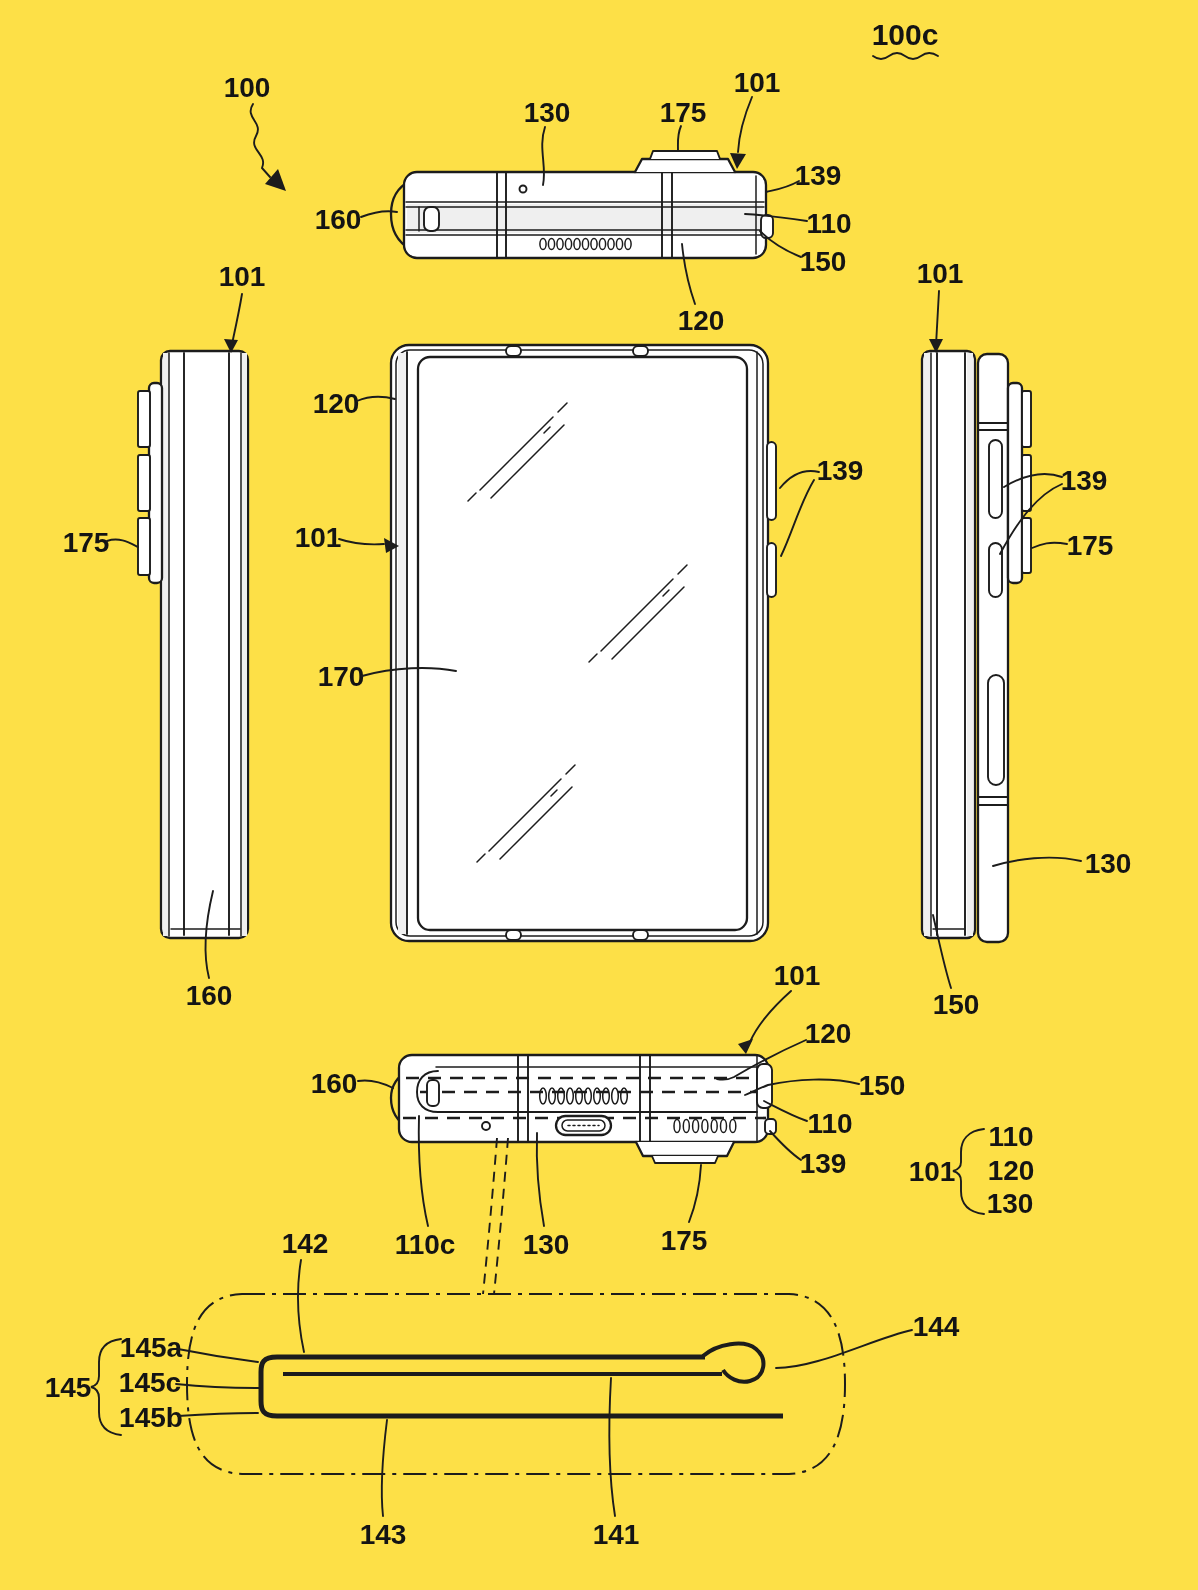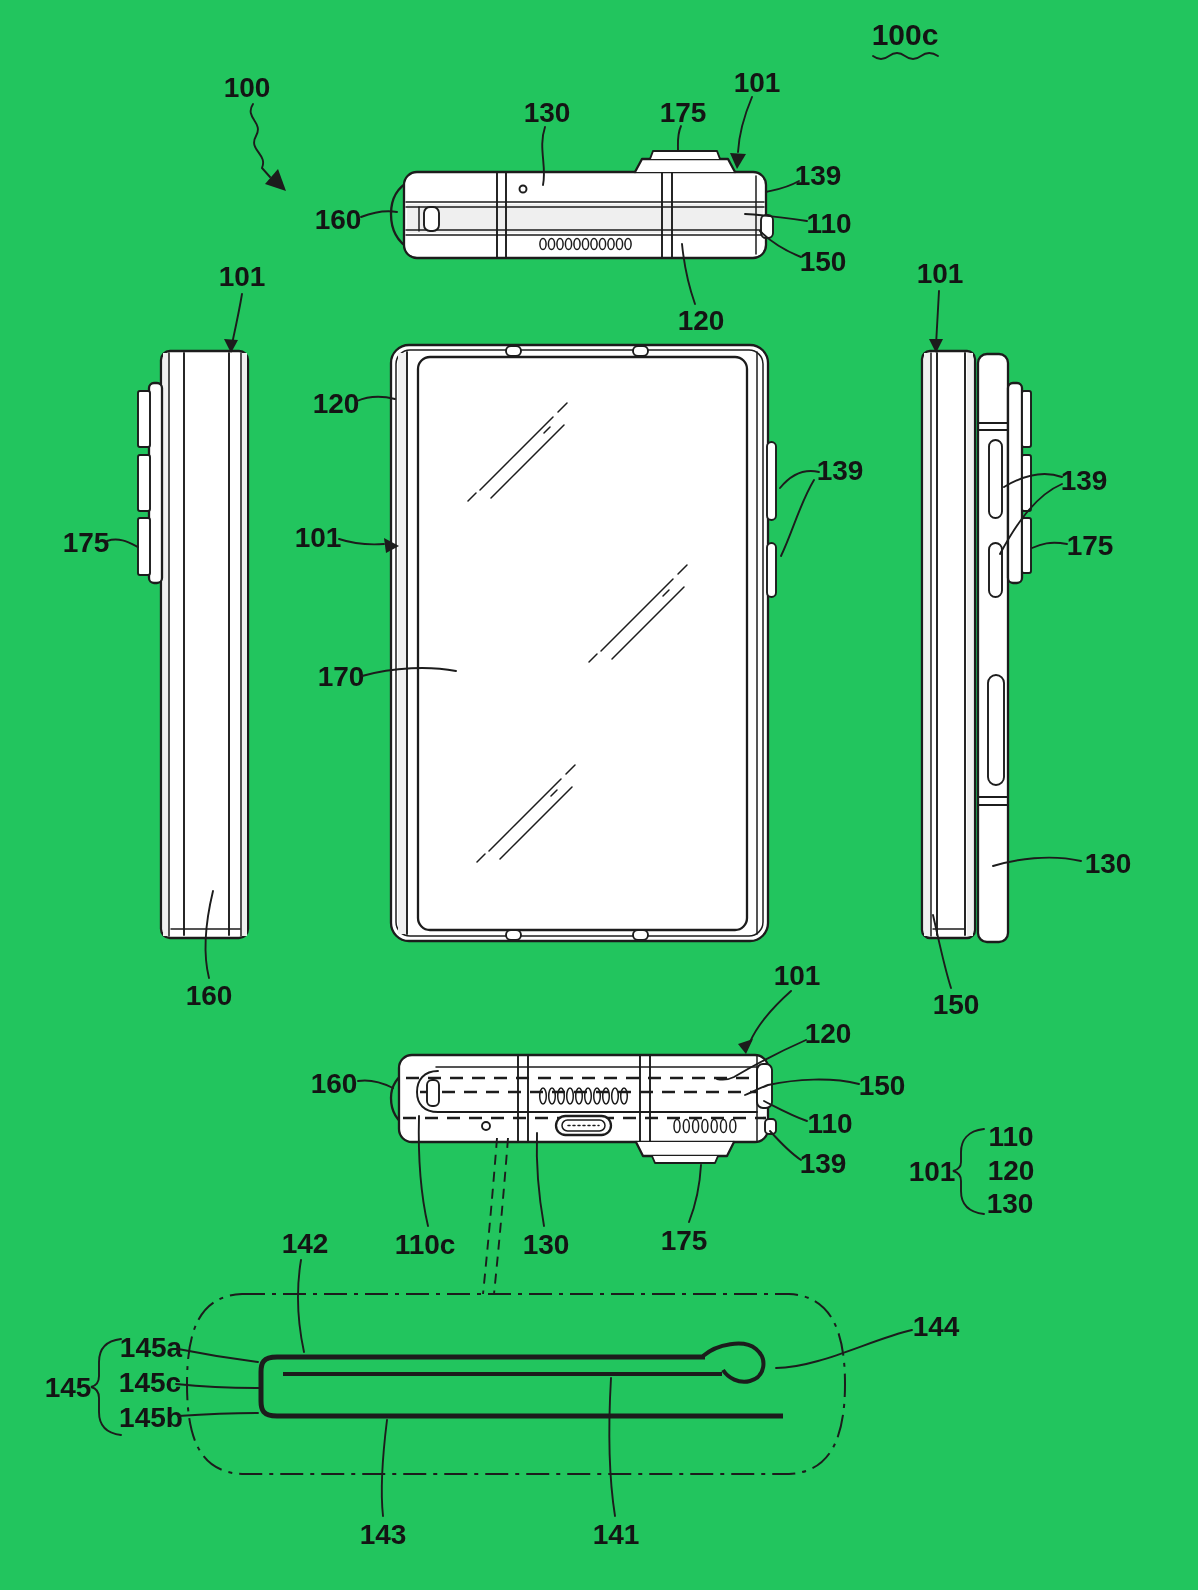--- a/index.html
+++ b/index.html
@@ -1,16 +1,16 @@
 <!DOCTYPE html>
 <html><head>
 <meta charset="utf-8">
 <style>
   html,body{margin:0;padding:0;background:#fff;}
-  .page{width:1198px;height:1590px;background:#22c55e;position:relative;overflow:hidden;}
+  .page{width:1198px;height:1590px;background:#fde047;position:relative;overflow:hidden;}
   svg{display:block;}
   .ln{fill:none;stroke:#1c1c1c;stroke-width:2.3;stroke-linecap:round;stroke-linejoin:round;}
   .med{fill:none;stroke:#1c1c1c;stroke-width:1.9;stroke-linecap:round;stroke-linejoin:round;}
   .thin{fill:none;stroke:#1c1c1c;stroke-width:1.5;stroke-linecap:round;stroke-linejoin:round;}
   .wfill{fill:#fff;}
   .hatch{fill:#efefef;stroke:none;}
   .dash{fill:none;stroke:#1c1c1c;stroke-width:2.7;stroke-dasharray:13 9;stroke-linecap:butt;}
   .phantom{fill:none;stroke:#1c1c1c;stroke-width:2;stroke-dasharray:23 7 4 7;stroke-linecap:butt;}
   .conn{fill:none;stroke:#1c1c1c;stroke-width:1.9;stroke-dasharray:10 7;stroke-linecap:butt;}
   .thick{fill:none;stroke:#1c1c1c;stroke-width:5;stroke-linecap:butt;stroke-linejoin:round;}

